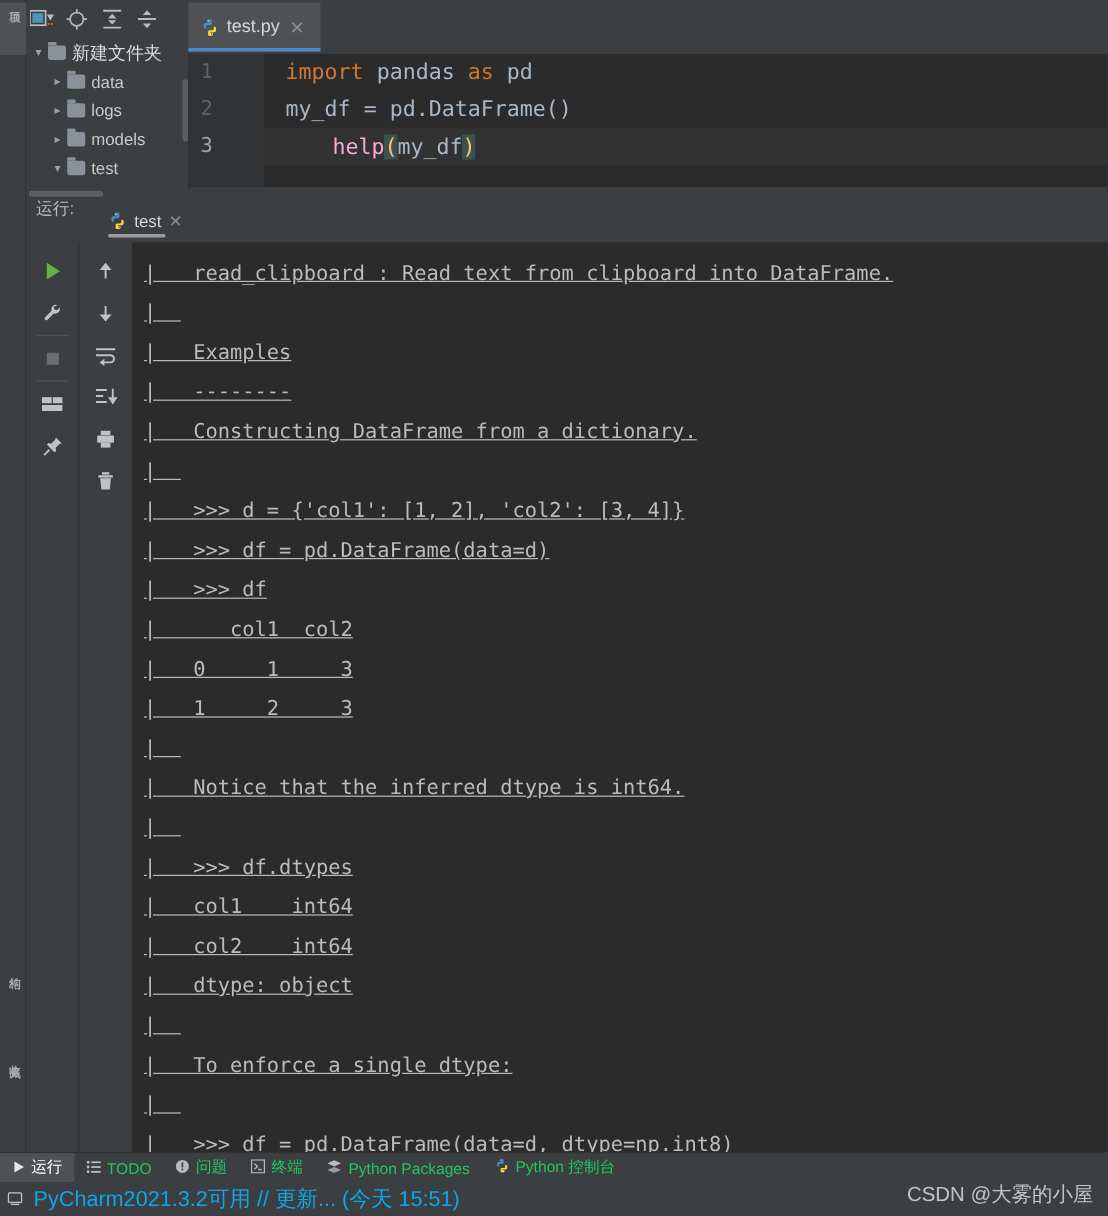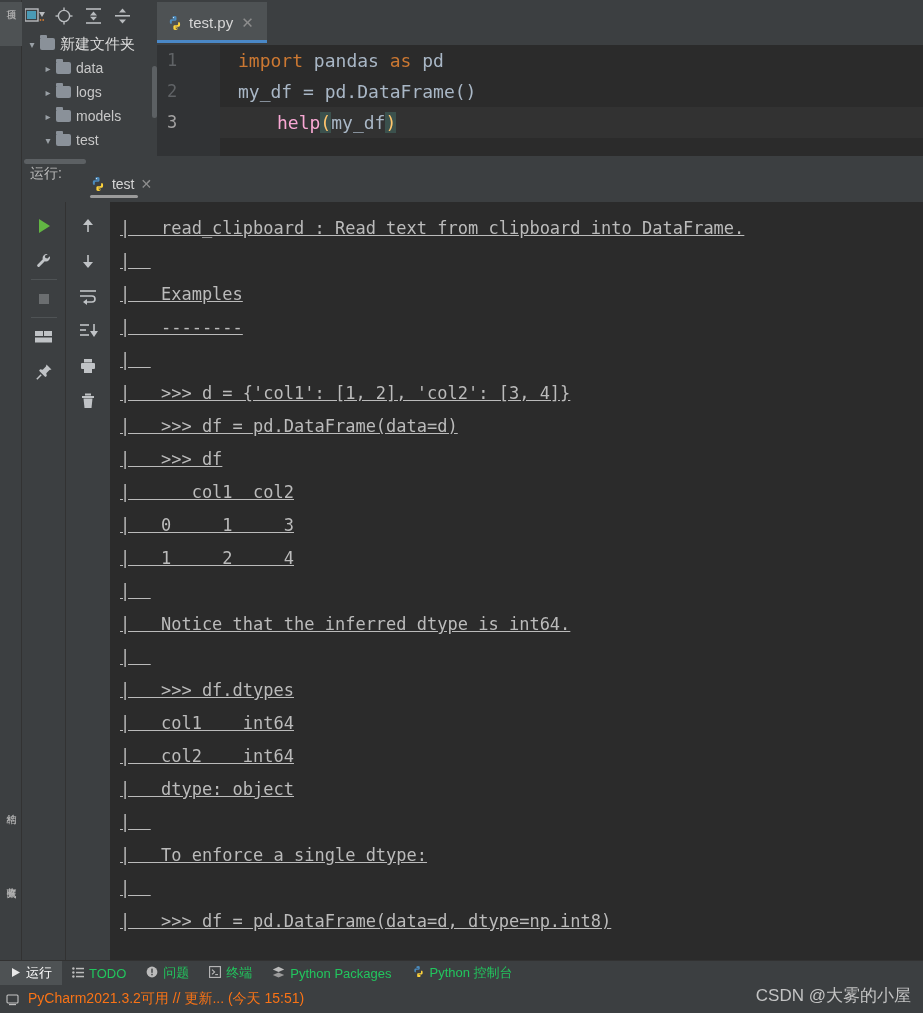--- a/index.html
+++ b/index.html
@@ -166,21 +166,21 @@
     background: #3c3f41; display: flex; align-items: center;
     border-top: 1px solid #323232;
   }
   .btitem { display: flex; align-items: center; gap: 5px; height: 25px;
             padding: 0 10px; color: #22c55e; font-size: 13px; cursor: pointer; }
   .btitem.active { background: #4e5254; color: #ffffff; }
   .statusbar {
     position: absolute; left: 0; bottom: 0; width: 923px; height: 28px;
     background: #3c3f41; display: flex; align-items: center;
   }
-  .status-text { color: #f97316; font-size: 14px; margin-left: 8px; }
+  .status-text { color: #0ea5e9; font-size: 18px; margin-left: 8px; }
   .watermark {
     position: absolute; right: 12px; bottom: 6px;
     color: #cfcfcf; font-size: 17px; opacity: .92;
   }
   .status-ico { width: 14px; height: 14px; margin-left: 6px; }
 </style>
 </head>
 <body>
 
 <div id="app">
@@ -391,27 +391,28 @@
         </svg>
       </div>
     </div>
   </div>
 
   <div class="console">
     <div class="crow">|   read_clipboard : Read text from clipboard into DataFrame.</div>
     <div class="crow">|  </div>
     <div class="crow">|   Examples</div>
     <div class="crow">|   --------</div>
+    <div class="crow">|   Constructing DataFrame from a dictionary.</div>
     <div class="crow">|  </div>
     <div class="crow">|   &gt;&gt;&gt; d = {'col1': [1, 2], 'col2': [3, 4]}</div>
     <div class="crow">|   &gt;&gt;&gt; df = pd.DataFrame(data=d)</div>
     <div class="crow">|   &gt;&gt;&gt; df</div>
     <div class="crow">|      col1  col2</div>
     <div class="crow">|   0     1     3</div>
-    <div class="crow">|   1     2     4</div>
+    <div class="crow">|   1     2     3</div>
     <div class="crow">|  </div>
     <div class="crow">|   Notice that the inferred dtype is int64.</div>
     <div class="crow">|  </div>
     <div class="crow">|   &gt;&gt;&gt; df.dtypes</div>
     <div class="crow">|   col1    int64</div>
     <div class="crow">|   col2    int64</div>
     <div class="crow">|   dtype: object</div>
     <div class="crow">|  </div>
     <div class="crow">|   To enforce a single dtype:</div>
     <div class="crow">|  </div>

